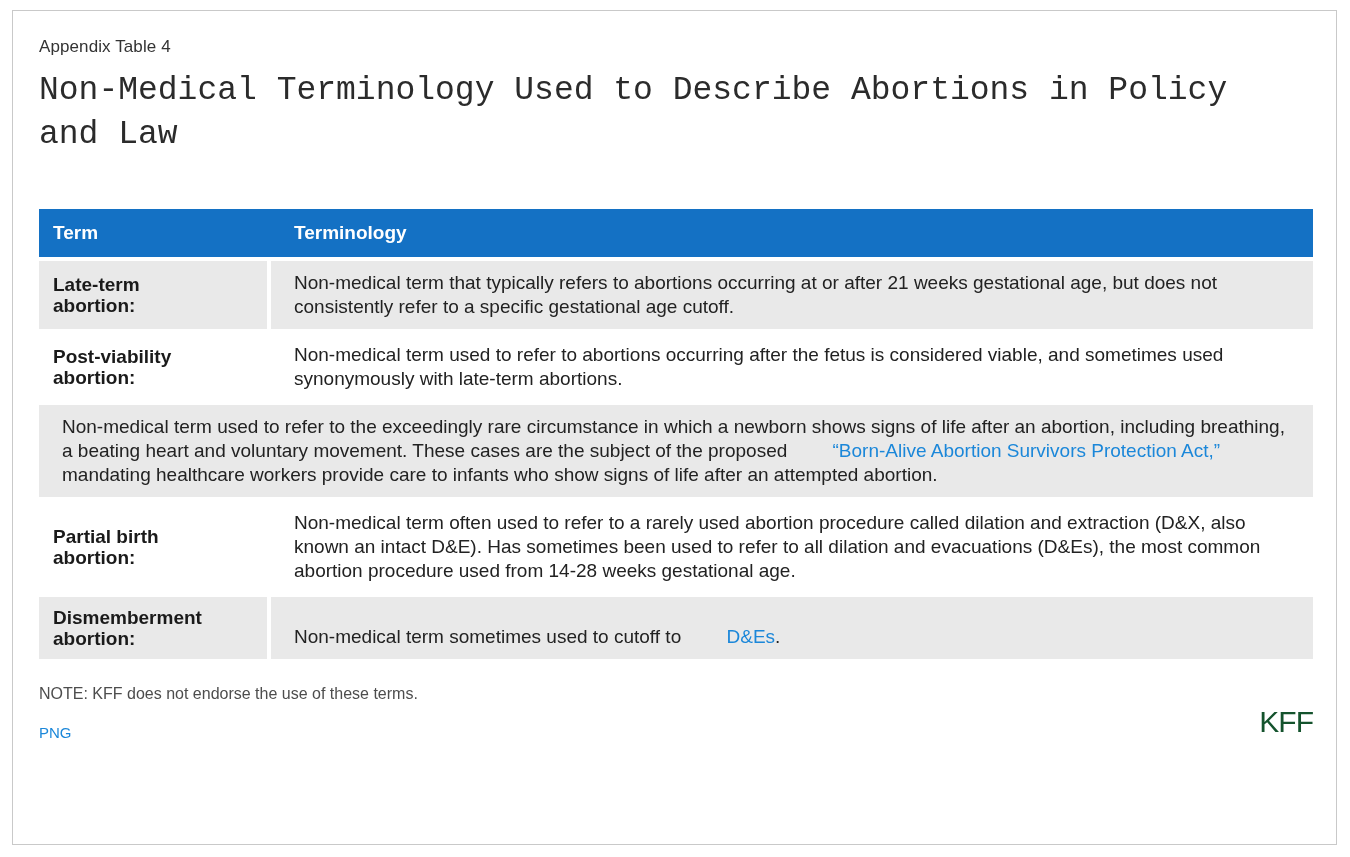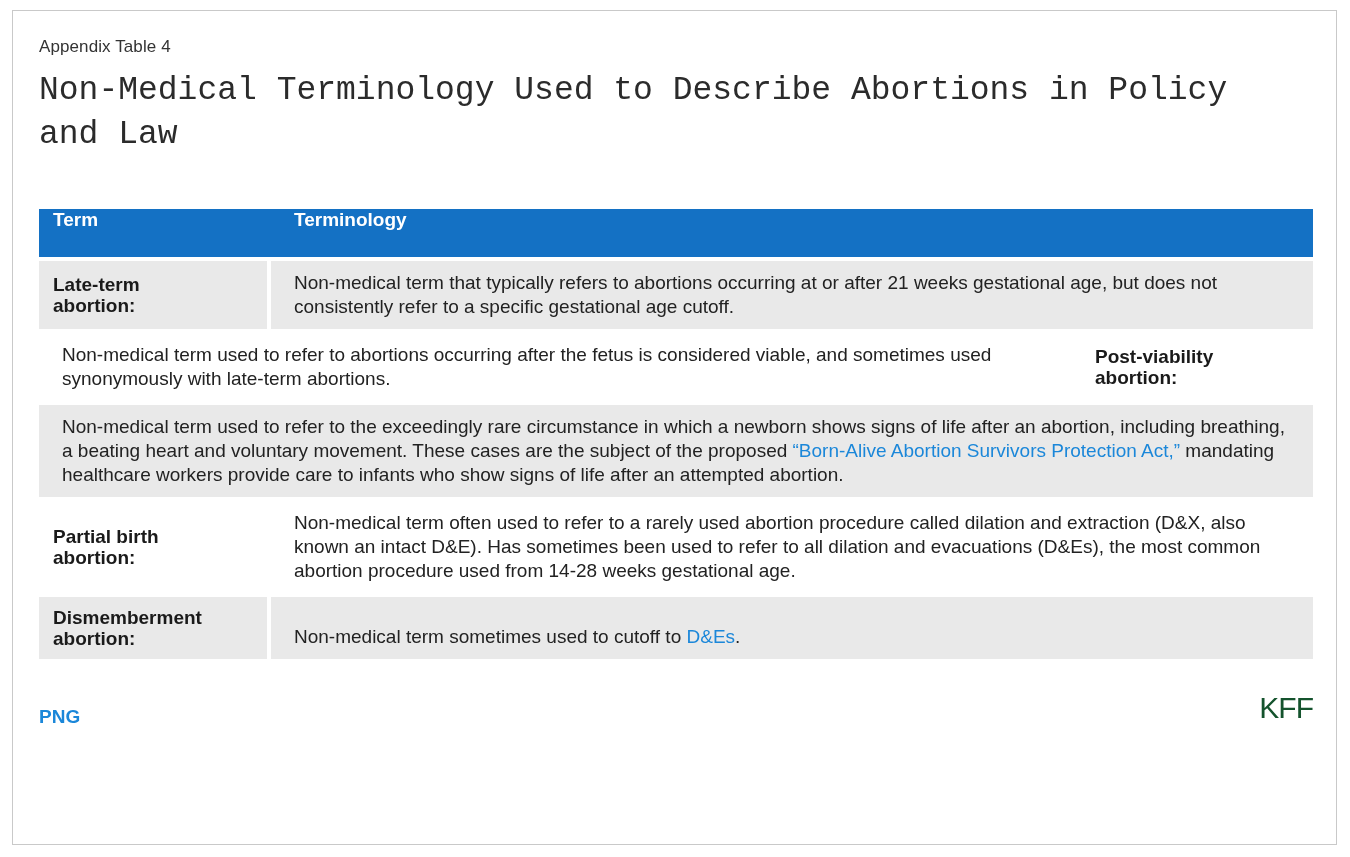--- a/index.html
+++ b/index.html
@@ -27,21 +27,21 @@
     color: #2b2b2b;
     max-width: 1220px;
     font-family: Liberation Mono, monospace;
   }
 
   .table { margin-top: 52px; width: 1274px; }
 
   .thead {
     display: flex;
     height: 48px;
-    align-items: flex-start;
+    align-items: center;
     background: var(--header-bg, #1471c4);
     color: #ffffff;
     font-weight: 700;
     font-size: 19px;
   }
   .thead .th-term { width: 232px; padding-left: 14px; }
   .thead .th-desc { flex: 1; padding-left: 23px; }
 
   .row { display: flex; margin-top: 4px; }
   .cell { background: #ffffff; }
@@ -69,41 +69,41 @@
   }
   .desc-inner {
     font-size: 19px;
     line-height: 24px;
     color: #222222;
   }
   .desc-link {
     color: var(--link, #1b87d9);
     text-decoration: none;
     cursor: pointer;
+    margin-left: 40px;
   }
 
   .footer {
     margin-top: 26px;
     width: 1274px;
     display: flex;
     justify-content: space-between;
     align-items: flex-end;
   }
   .note {
     font-size: 16px;
     color: #4d4d4d;
   }
   .png-link {
     display: inline-block;
     margin-top: 21px;
-    font-size: 19px;
+    font-size: 15px;
     color: var(--link, #1b87d9);
     text-decoration: none;
     cursor: pointer;
-    font-weight: bold;
   }
   .kff-logo {
     font-size: 30px;
     font-weight: 400;
     letter-spacing: -1px;
     color: #14532d;
     line-height: 40px;
   }
 </style>
 </head>
@@ -123,25 +123,25 @@
       <div>
           <div class="row shaded">
             <div class="cell term-cell">
               <div class="term-text">Late-term abortion:</div>
             </div>
             <div class="cell desc-cell">
               <div class="desc-inner"><span>Non-medical term that typically refers to abortions occurring at or after 21 weeks gestational age, but does not consistently refer to a specific gestational age cutoff.</span></div>
             </div>
           </div>
           <div class="row">
+            <div class="cell term-cell">
+              <div class="term-text">Post-viability abortion:</div>
+            </div>
             <div class="cell desc-cell">
               <div class="desc-inner"><span>Non-medical term used to refer to abortions occurring after the fetus is considered viable, and sometimes used synonymously with late-term abortions.</span></div>
-            </div>
-            <div class="cell term-cell">
-              <div class="term-text">Post-viability abortion:</div>
             </div>
           </div>
           <div class="row shaded">
             <div class="cell desc-cell">
               <div class="desc-inner"><span>Non-medical term used to refer to the exceedingly rare circumstance in which a newborn shows signs of life after an abortion, including breathing, a beating heart and voluntary movement. These cases are the subject of the proposed </span><a href="#" class="desc-link">“Born-Alive Abortion Survivors Protection Act,”</a><span> mandating healthcare workers provide care to infants who show signs of life after an attempted abortion.</span></div>
             </div>
           </div>
           <div class="row">
             <div class="cell term-cell">
               <div class="term-text">Partial birth abortion:</div>
@@ -156,19 +156,20 @@
             </div>
             <div class="cell desc-cell">
               <div class="desc-inner"><span>Non-medical term sometimes used to cutoff to </span><a href="#" class="desc-link">D&amp;Es</a><span>.</span></div>
             </div>
           </div>
         </div>
     </div>
 
     <div class="footer">
       <div>
+        <div class="note">NOTE: KFF does not endorse the use of these terms.</div>
         <a class="png-link" href="#">PNG</a>
       </div>
       <div class="kff-logo">KFF</div>
     </div>
 
   </div>
 </div>
 
 </body></html>

